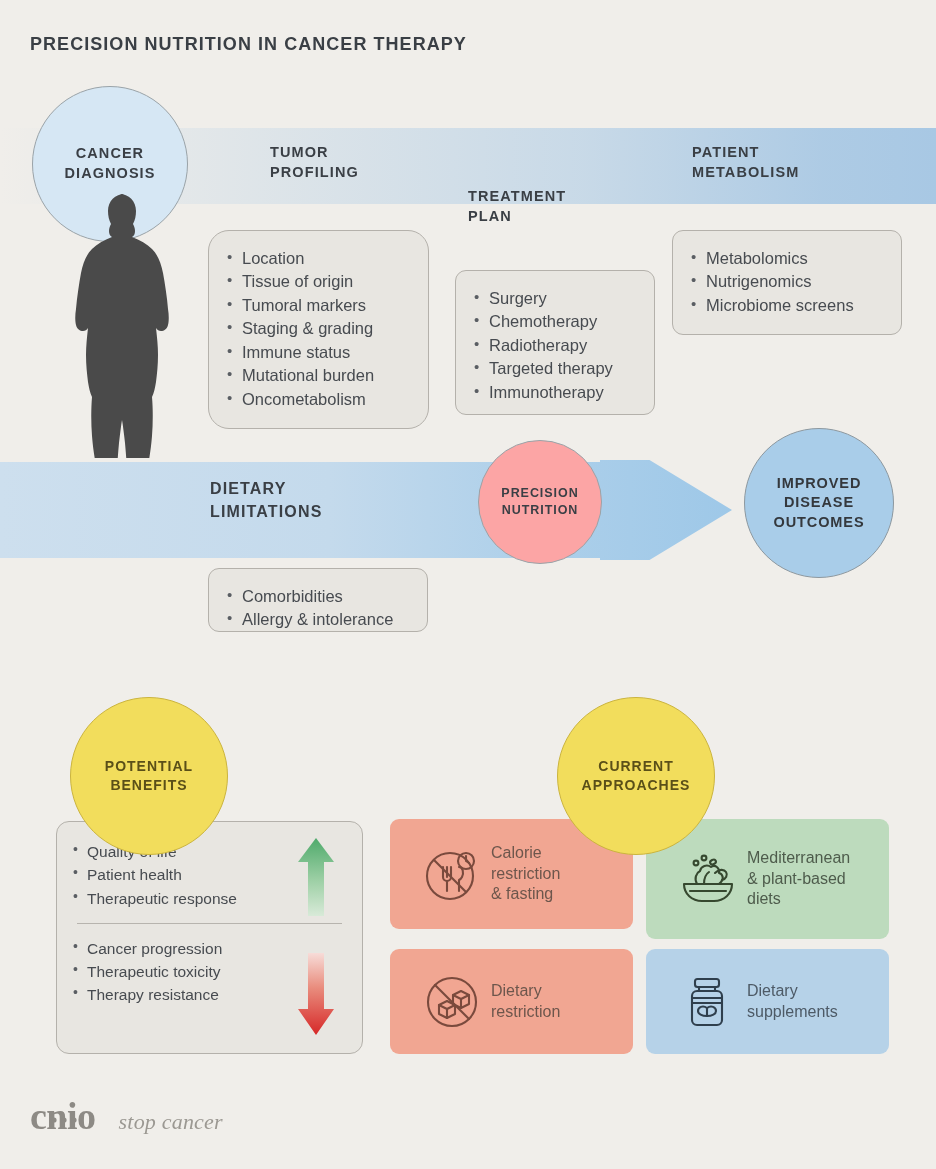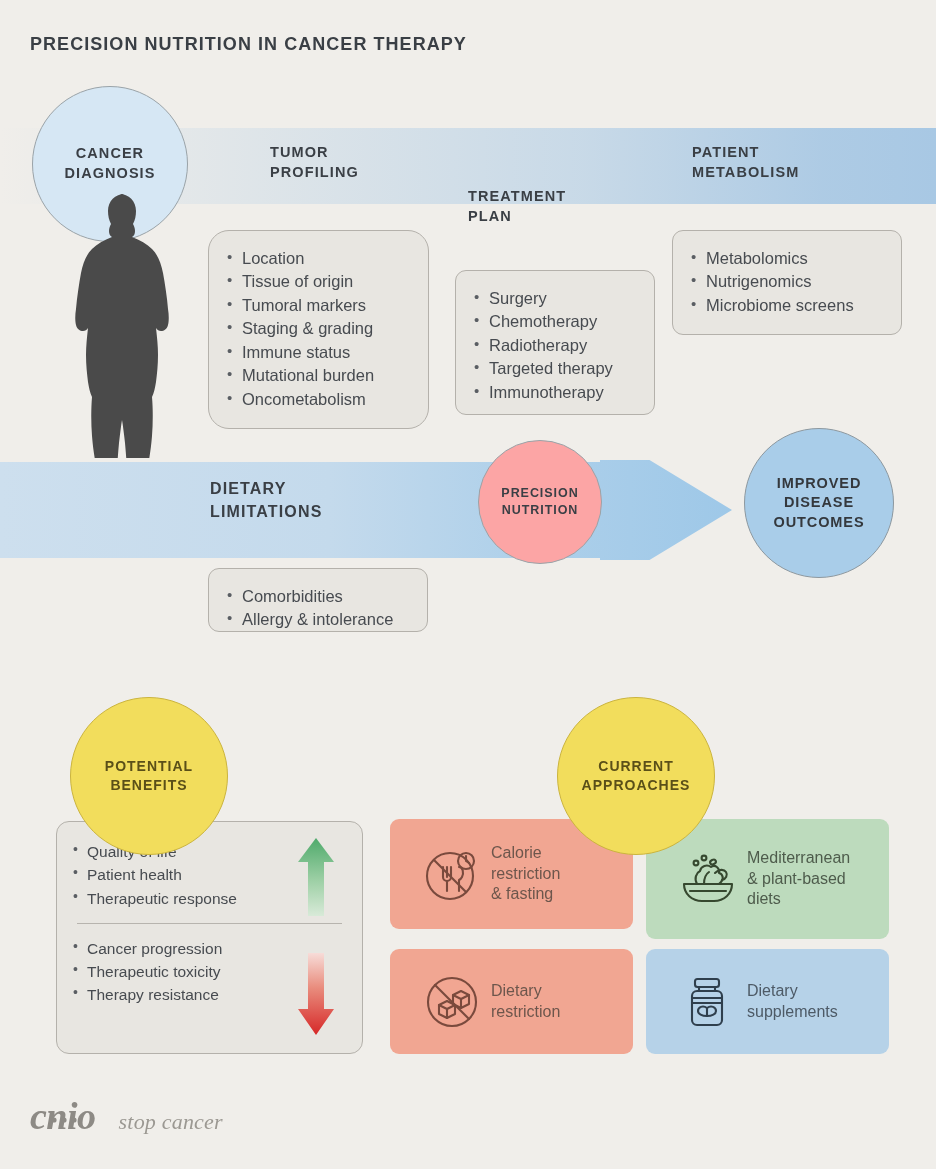--- a/index.html
+++ b/index.html
@@ -161,21 +161,21 @@
   .card-blue .ctext{color:#4d5a66;}
   .card-calorie{left:390px;top:819px;width:243px;height:110px;}
   .card-medit{left:646px;top:819px;width:243px;height:120px;}
   .card-restriction{left:390px;top:949px;width:243px;height:105px;}
   .card-supplements{left:646px;top:949px;width:243px;height:105px;}
 
   
   .logo{left:30px;top:1094px;height:42px;display:flex;align-items:baseline;}
   .logo-cnio{
     font-family:"Liberation Serif", serif;
-    font-style:italic;font-weight:bold;font-size:38px;
+    font-weight:bold;font-size:38px;
     color:#8d8a85;letter-spacing:-0.5px;position:relative;
   }
   .logo-dots{
     position:absolute;left:19px;top:-4px;width:40px;height:10px;
   }
   .logo-tag{
     font-family:"Liberation Serif", serif;
     font-style:italic;font-size:22px;color:#9b9892;
     margin-left:23px;letter-spacing:.2px;
   }

